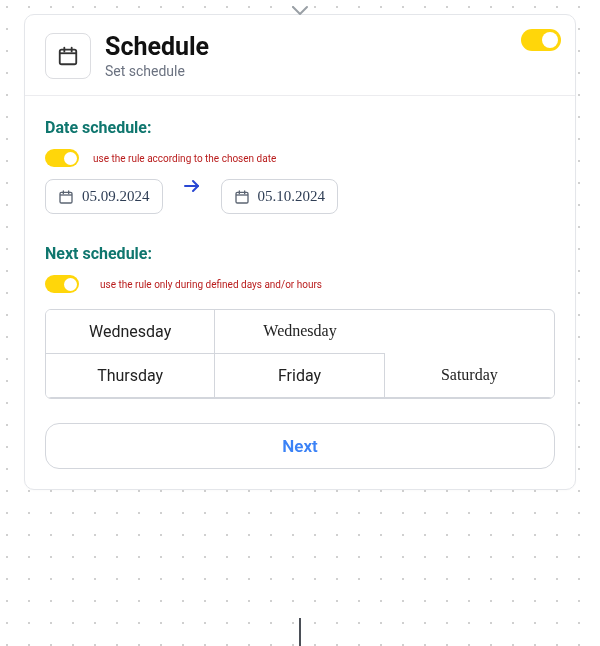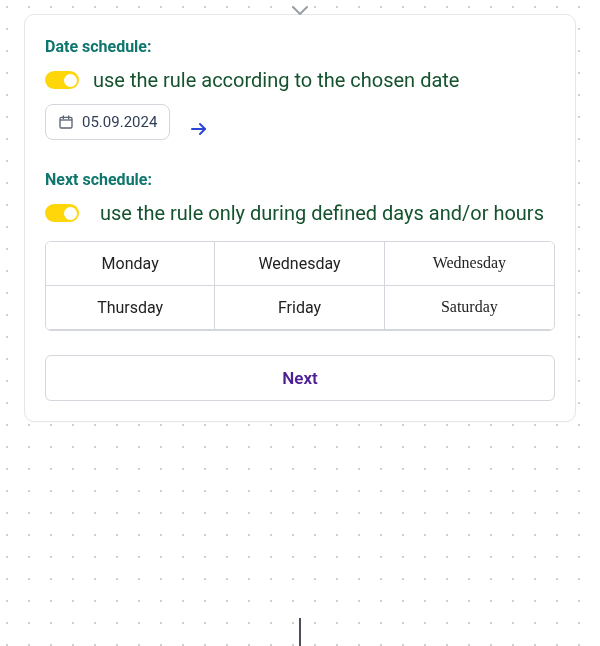--- a/index.html
+++ b/index.html
@@ -111,29 +111,30 @@
     color: #0f766e;
     margin-bottom: 12px;
   }
   .toggle-row {
     display: flex;
     align-items: center;
     gap: 14px;
     margin-bottom: 12px;
   }
   .toggle-row .row-text {
-    font-size: 20px;
-    color: #14532d;
+    font-size: 10px;
+    color: #b91c1c;
   }
   .date-row {
     display: flex;
-    align-items: flex-end;
+    align-items: flex-start;
     gap: 20px;
     margin-top: 8px;
     margin-bottom: 30px;
+    font-family: Liberation Serif, serif;
   }
   .date-pill {
     display: inline-flex;
     align-items: center;
     gap: 8px;
     border: 1px solid #d3d6dc;
     border-radius: 8px;
     padding: 8px 12px;
     color: #2f3e55;
     font-size: 15px;
@@ -164,26 +165,26 @@
   }
   .days-row .day-cell:last-child { border-right: none; font-family: Liberation Serif, serif; }
   .days-row.last .day-cell { border-bottom: none; }
   .days-row.full { grid-template-columns: 1fr; }
 
   .next-btn {
     margin-top: 24px;
     width: 100%;
     border: 1px solid #d3d6dc;
     background: #fff;
-    border-radius: 6px;
+    border-radius: 14px;
     padding: 12px 0;
     text-align: center;
     font-size: 17px;
     font-weight: 600;
-    color: #4c1d95;
+    color: #3b82f6;
     cursor: pointer;
   }
   .bottom-line {
     position: absolute;
     left: 50%;
     bottom: 0;
     width: 2px;
     height: 28px;
     background: #4b4f57;
     transform: translateX(-50%);
@@ -195,20 +196,37 @@
 
 <div class="dots"></div>
 
 <div class="chevron-top">
   <svg width="18" height="12" viewBox="0 0 18 12" fill="none">
       <path d="M2 2 L9 9 L16 2" stroke="currentColor" stroke-width="2" stroke-linecap="round" stroke-linejoin="round"></path>
     </svg>
 </div>
 
 <div class="card">
+  <div class="card-header">
+    <div class="icon-box">
+      <svg width="22" height="22" viewBox="0 0 24 24" fill="none">
+          <rect x="3" y="5" width="18" height="16" rx="2" stroke="currentColor" stroke-width="2"></rect>
+          <path d="M3 9H21" stroke="currentColor" stroke-width="2"></path>
+          <path d="M8 3V7" stroke="currentColor" stroke-width="2" stroke-linecap="round"></path>
+          <path d="M16 3V7" stroke="currentColor" stroke-width="2" stroke-linecap="round"></path>
+        </svg>
+    </div>
+    <div class="header-text">
+      <div class="title">Schedule</div>
+      <div class="subtitle">Set schedule</div>
+    </div>
+    <div class="header-toggle">
+      <span class="toggle on"><span class="knob"></span></span>
+    </div>
+  </div>
 
   <div class="card-body">
 
     <div class="section-label">Date schedule:</div>
 
     <div class="toggle-row">
       <span class="toggle sm on">
           <span class="knob"></span>
         </span>
       <span class="row-text">use the rule according to the chosen date</span>
@@ -224,34 +242,42 @@
             <path d="M16 3V7" stroke="currentColor" stroke-width="2" stroke-linecap="round"></path>
           </svg>
         <span>05.09.2024</span>
       </span>
       <span class="arrow-between">
         <svg width="18" height="14" viewBox="0 0 18 14" fill="none">
             <path d="M2 7H15" stroke="currentColor" stroke-width="2" stroke-linecap="round"></path>
             <path d="M10 2L15 7L10 12" stroke="currentColor" stroke-width="2" stroke-linecap="round" stroke-linejoin="round"></path>
           </svg>
       </span>
+      <span class="date-pill">
+        <svg width="16" height="16" viewBox="0 0 24 24" fill="none">
+            <rect x="3" y="5" width="18" height="16" rx="2" stroke="currentColor" stroke-width="2"></rect>
+            <path d="M3 9H21" stroke="currentColor" stroke-width="2"></path>
+            <path d="M8 3V7" stroke="currentColor" stroke-width="2" stroke-linecap="round"></path>
+            <path d="M16 3V7" stroke="currentColor" stroke-width="2" stroke-linecap="round"></path>
+          </svg>
+        <span>05.10.2024</span>
+      </span>
     </div>
 
     <div class="section-label">Next schedule:</div>
 
     <div class="toggle-row" style="margin-bottom:16px;gap:21px;">
       <span class="toggle sm on">
           <span class="knob"></span>
         </span>
       <span class="row-text">use the rule only during defined days and/or hours</span>
     </div>
 
     <div class="days-table">
       <div class="days-row">
-        <div class="day-cell">Monday</div>
         <div class="day-cell">Wednesday</div>
         <div class="day-cell">Wednesday</div>
       </div>
       <div class="days-row">
         <div class="day-cell">Thursday</div>
         <div class="day-cell">Friday</div>
         <div class="day-cell">Saturday</div>
       </div>
     </div>
 

